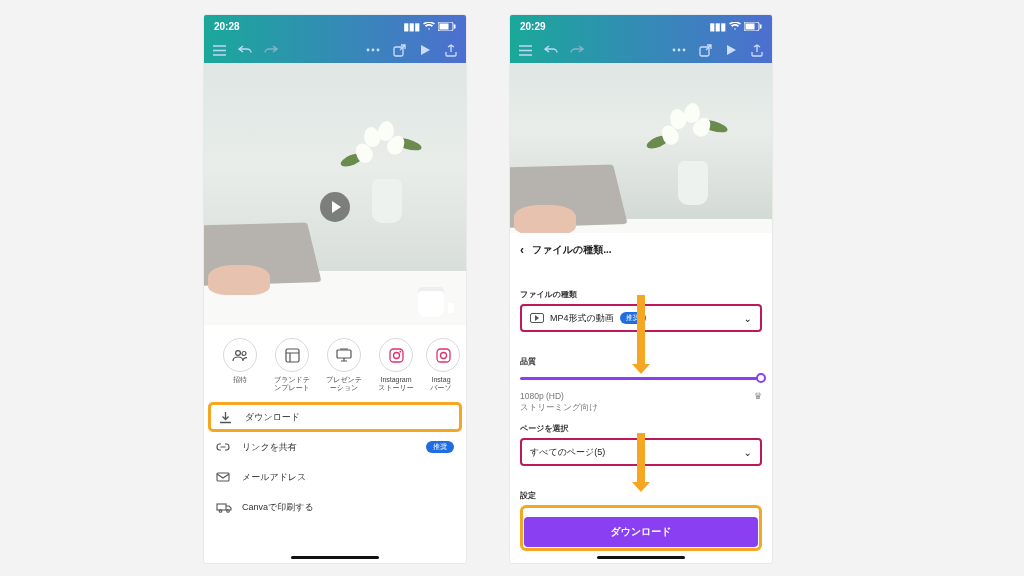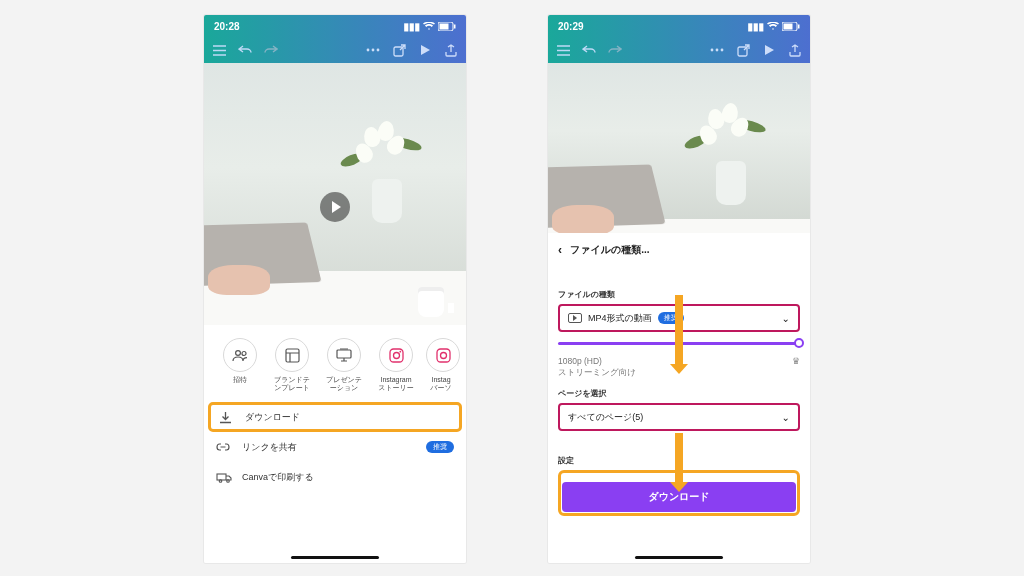--- a/index.html
+++ b/index.html
@@ -1,17 +1,17 @@
 <!DOCTYPE html>
 <html><head>
 <meta charset="utf-8">
 <style>
   *{box-sizing:border-box;margin:0;padding:0;font-family:-apple-system,BlinkMacSystemFont,"Hiragino Sans","Hiragino Kaku Gothic ProN",sans-serif}
   body{background:#f3f3f3;width:1024px;height:576px;overflow:hidden}
-  .stage{display:flex;gap:82px;padding:15px 0 0 204px}
+  .stage{display:flex;gap:44px;padding:15px 0 0 204px}
   .phone{width:262px;height:548px;background:#fff;border-radius:2px;position:relative;overflow:hidden;box-shadow:0 0 0 1px #e8e8e8}
   .statusbar{height:22px;background:linear-gradient(90deg,#1aa89a,#4d6fd0);color:#fff;display:flex;align-items:center;justify-content:space-between;padding:0 10px;font-size:10px;font-weight:600}
   .status-right{display:flex;gap:3px;align-items:center}
   .toolbar{height:26px;background:linear-gradient(90deg,#1aa89a,#4d6fd0);display:flex;align-items:center;padding:0 8px;color:#d6e2ff}
   .tool-left,.tool-right{display:flex;align-items:center;gap:12px}
   .tool-right{margin-left:auto}
   .tool-icon{width:14px;height:14px;display:flex;align-items:center;justify-content:center;opacity:.9}
   .canvas{height:262px;background:linear-gradient(180deg,#dfe6e4 0%,#e8ede9 40%,#d0d6d0 100%);position:relative}
   .flower{position:absolute;right:36px;top:58px;width:86px;height:110px}
   .flower .vase{position:absolute;bottom:8px;left:28px;width:30px;height:44px;background:#eef2ef;border-radius:6px 6px 10px 10px}
@@ -217,20 +217,29 @@
           <span class="ic">
             <svg width="14" height="10" viewBox="0 0 14 10">
                 <path d="M5 2H3.5C2 2 1 3.2 1 5s1 3 2.5 3H5m4 0h1.5C12 8 13 6.8 13 5s-1-3-2.5-3H9M4.5 5h5" fill="none" stroke="#555" stroke-width="1.2"></path>
               </svg>
           </span>
           <span>リンクを共有</span>
           <span class="badge">推奨</span>
         </div>
         <div class="opt">
           <span class="ic">
+            <svg width="14" height="10" viewBox="0 0 14 10">
+                <rect x="1" y="1" width="12" height="8" rx="1" fill="none" stroke="#555" stroke-width="1.1"></rect>
+                <path d="M1 2l6 4 6-4" fill="none" stroke="#555" stroke-width="1.1"></path>
+              </svg>
+          </span>
+          <span>メールアドレス</span>
+        </div>
+        <div class="opt">
+          <span class="ic">
             <svg width="16" height="11" viewBox="0 0 16 11">
                 <rect x="1" y="2" width="9" height="6" fill="none" stroke="#555" stroke-width="1.1"></rect>
                 <path d="M10 4h3l2 2v2h-5" fill="none" stroke="#555" stroke-width="1.1"></path>
                 <circle cx="4.5" cy="9" r="1.3" fill="none" stroke="#555" stroke-width="1.1"></circle>
                 <circle cx="12" cy="9" r="1.3" fill="none" stroke="#555" stroke-width="1.1"></circle>
               </svg>
           </span>
           <span>Canvaで印刷する</span>
         </div>
       </div>
@@ -323,20 +332,21 @@
       </div>
 
       <div class="sec-lbl">ファイルの種類</div>
       <div class="field hl">
         <span class="play-ic"></span>
         <span>MP4形式の動画</span>
         <span class="pill">推奨</span>
         <span class="chev">⌄</span>
       </div>
 
+      <div class="sec-lbl">品質</div>
       <div class="slider">
         <div class="track"></div>
           <div class="thumb"></div>
       </div>
       <div class="qual-txt">
         <span class="crown">♛</span>
         <span>1080p (HD)</span><br>
         <span>ストリーミング向け</span>
       </div>
 

